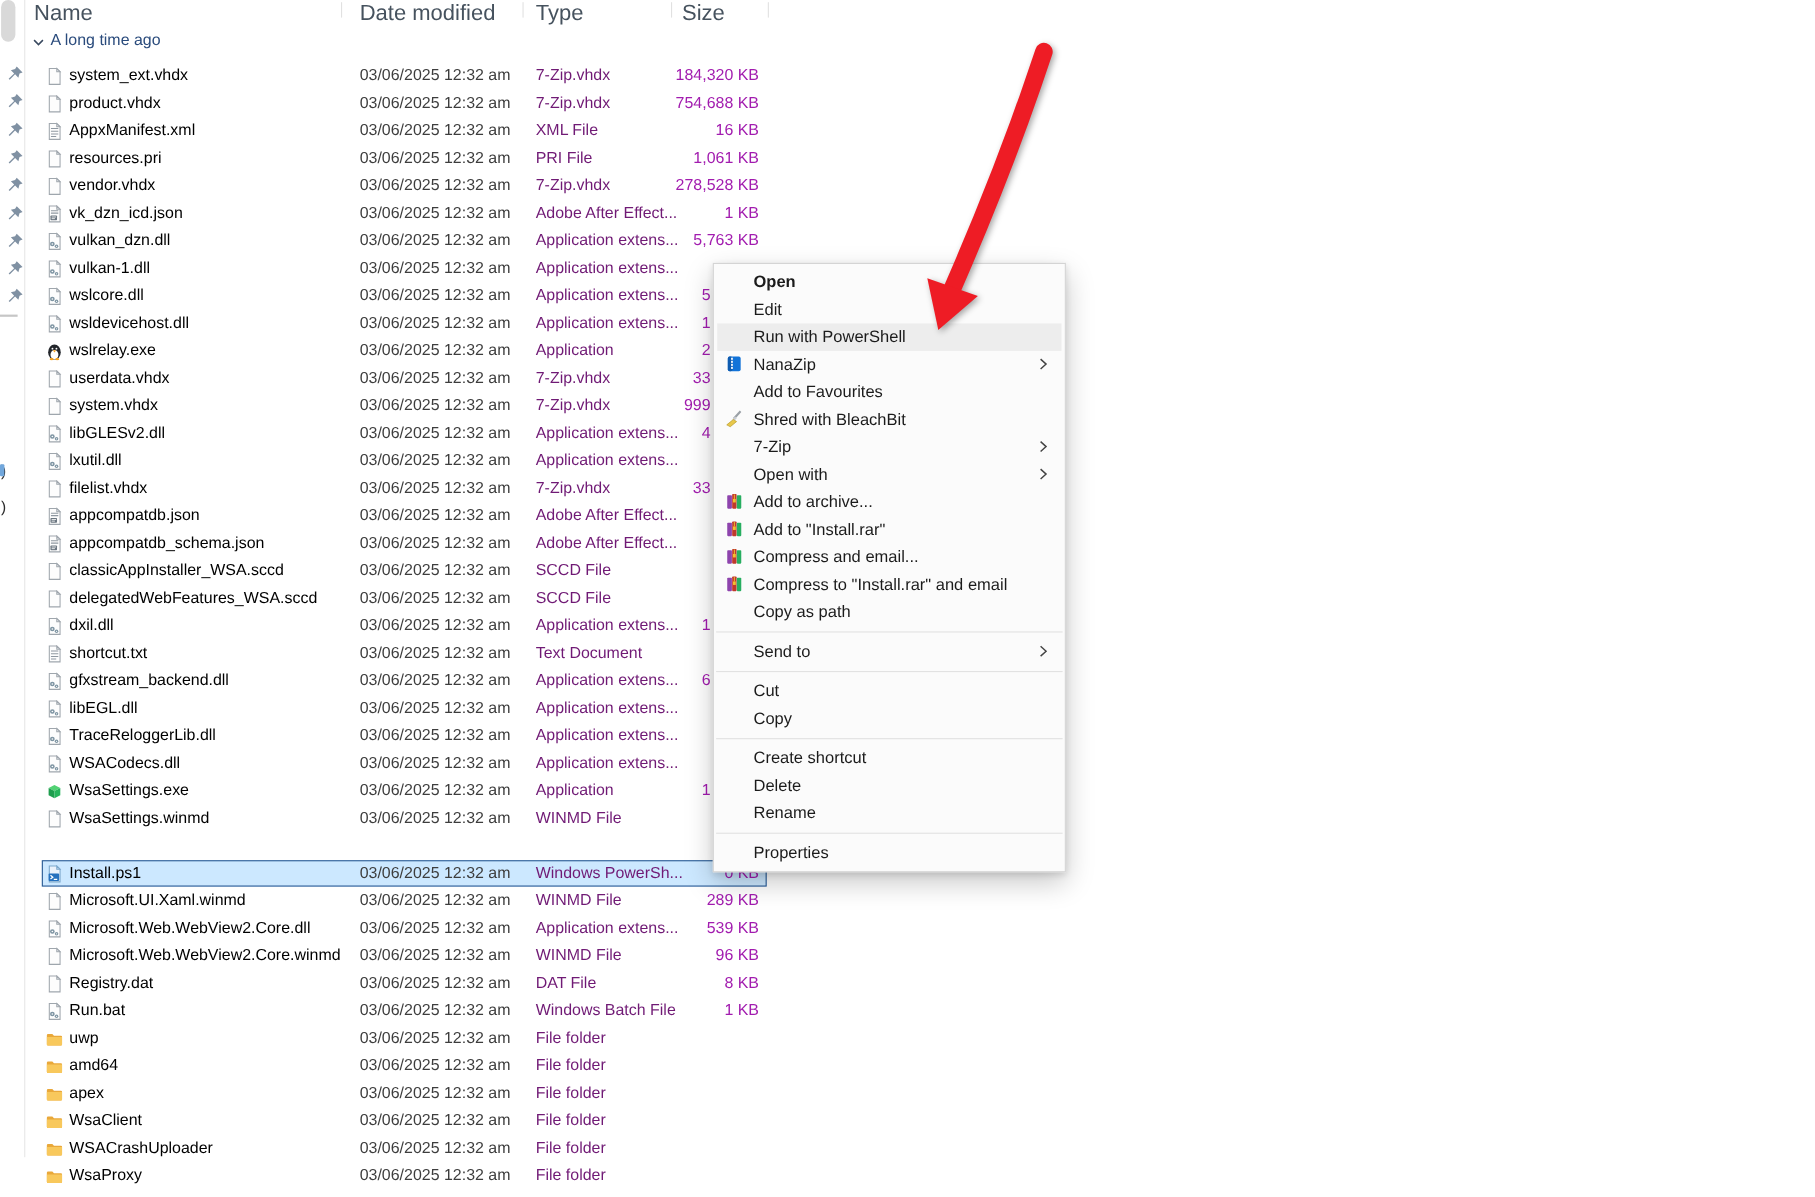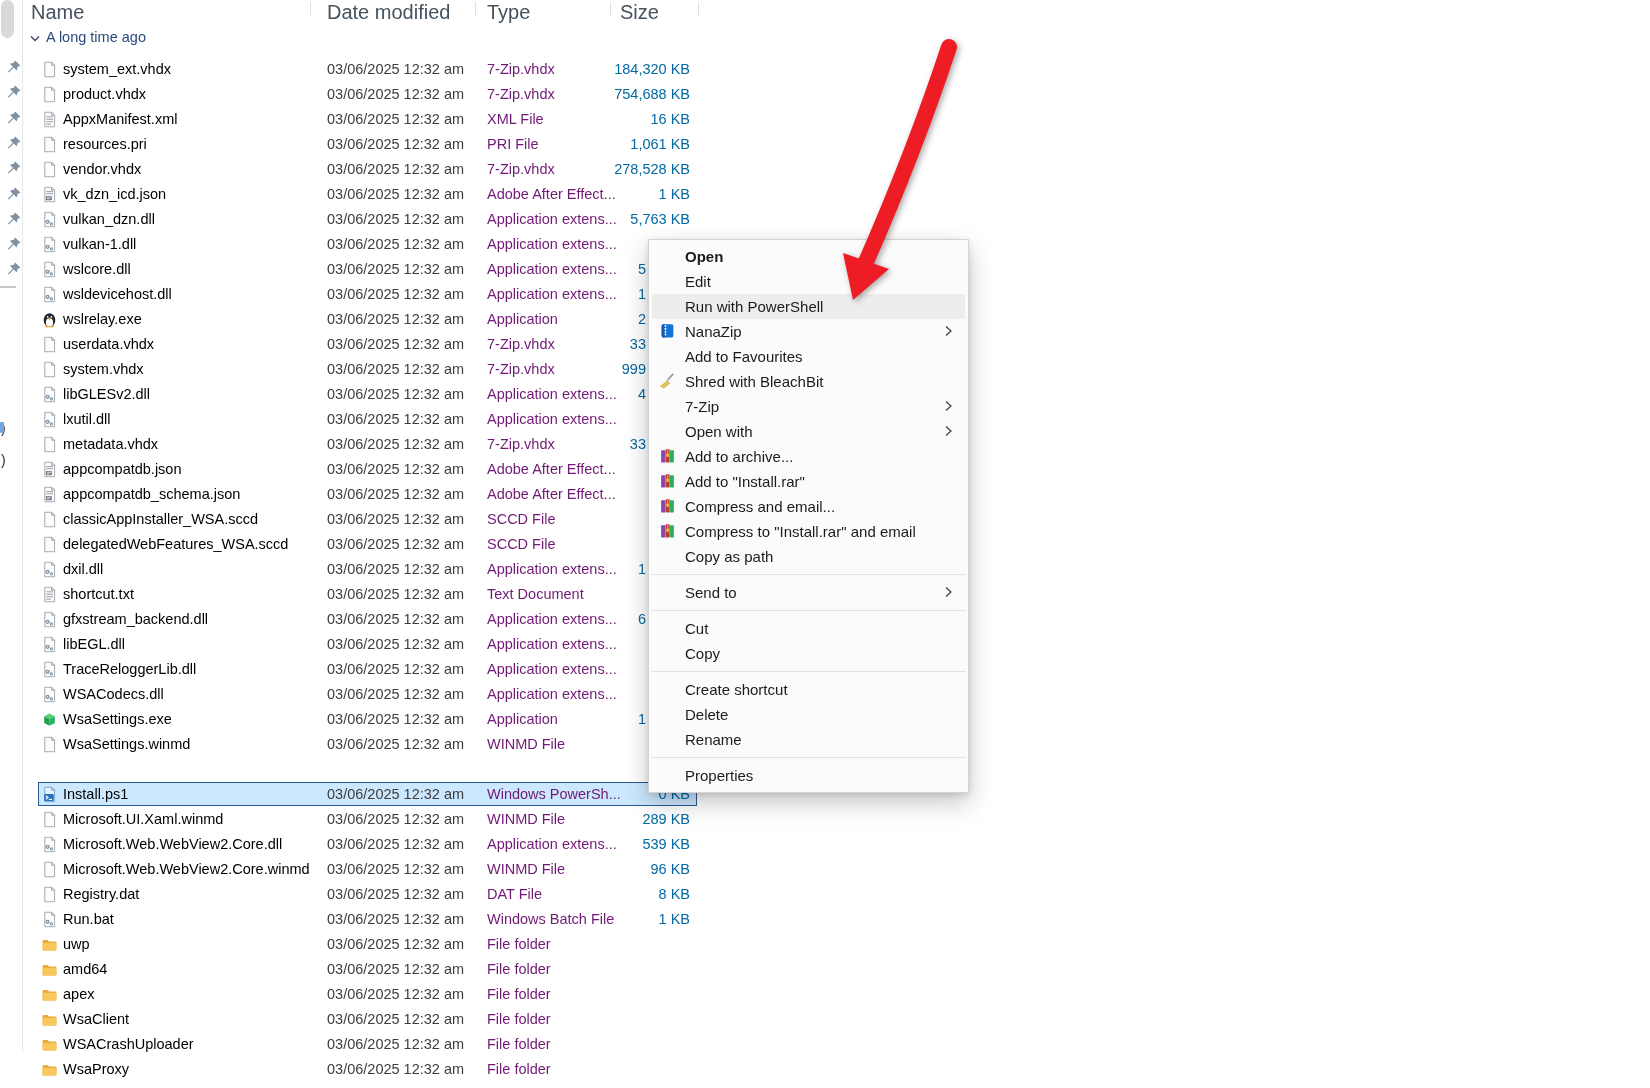--- a/index.html
+++ b/index.html
@@ -27,21 +27,21 @@
   
   #file-list { position:absolute; left:0; top:0; width:720px; height:1088px; }
   .row { position:absolute; left:0; width:720px; height:25px; line-height:25px; font-size:14.5px; color:#222; }
   .sel-bg { position:absolute; left:38px; top:0; width:659px; height:24px;
             background:#cce8ff; border:1px solid #2a5a94; }
   .cell { position:absolute; top:0; white-space:nowrap; line-height:25px; }
   .c-icon { left:41px; top:4px; width:17px; height:17px; line-height:0; }
   .c-name { left:63px; color:#000000; }
   .c-date { left:327px; color:#3d3d3d; }
   .c-type { left:487px; color:#701a75; }
-  .c-size { left:520px; width:170px; text-align:right; color:#0369a1; }   
+  .c-size { left:520px; width:170px; text-align:right; color:#a21caf; }   
   .c-size.partial { width:126px; }                                        
 
   
   #context-menu { position:absolute; left:648px; top:239px; width:321px;
       background:#fbfbfb; border:1px solid #d4d4d4; padding:4px 0;
       box-shadow:0 10px 24px rgba(0,0,0,.22), 0 2px 6px rgba(0,0,0,.12); z-index:30; }
   .menu-item { position:relative; height:25px; line-height:25px; margin:0 3px;
       padding-left:33px; font-size:15px; color:#1b1b1b; white-space:nowrap; }
   .menu-item.bold { font-weight:bold; }
   .menu-item.hover { background:#ededed; }
@@ -303,21 +303,21 @@
         </svg></span>
       <span class="cell c-name">lxutil.dll</span>
       <span class="cell c-date">03/06/2025 12:32 am</span>
       <span class="cell c-type">Application extens...</span>
     </div>
     <div class="row" style="top: 432px;">
       <span class="cell c-icon"><svg width="17" height="17" viewBox="0 0 16 16">
           <path d="M3.6 1.2 H10 L12.8 4 V14.8 H3.6 Z" fill="#fdfdfd" stroke="#9fa6ad" stroke-width="0.9"></path>
                   <path d="M10 1.2 L12.8 4 H10 Z" fill="#eceff2" stroke="#9fa6ad" stroke-width="0.9"></path>
         </svg></span>
-      <span class="cell c-name">metadata.vhdx</span>
+      <span class="cell c-name">filelist.vhdx</span>
       <span class="cell c-date">03/06/2025 12:32 am</span>
       <span class="cell c-type">7-Zip.vhdx</span>
       <span class="cell c-size partial">33</span>
     </div>
     <div class="row" style="top: 457px;">
       <span class="cell c-icon"><svg width="17" height="17" viewBox="0 0 16 16">
           <path d="M3.6 1.2 H10 L12.8 4 V14.8 H3.6 Z" fill="#fdfdfd" stroke="#9fa6ad" stroke-width="0.9"></path>
                   <path d="M10 1.2 L12.8 4 H10 Z" fill="#eceff2" stroke="#9fa6ad" stroke-width="0.9"></path>
           <g stroke="#8f98a1" stroke-width="0.9">
             <line x1="5" y1="5.3" x2="11.3" y2="5.3"></line>

